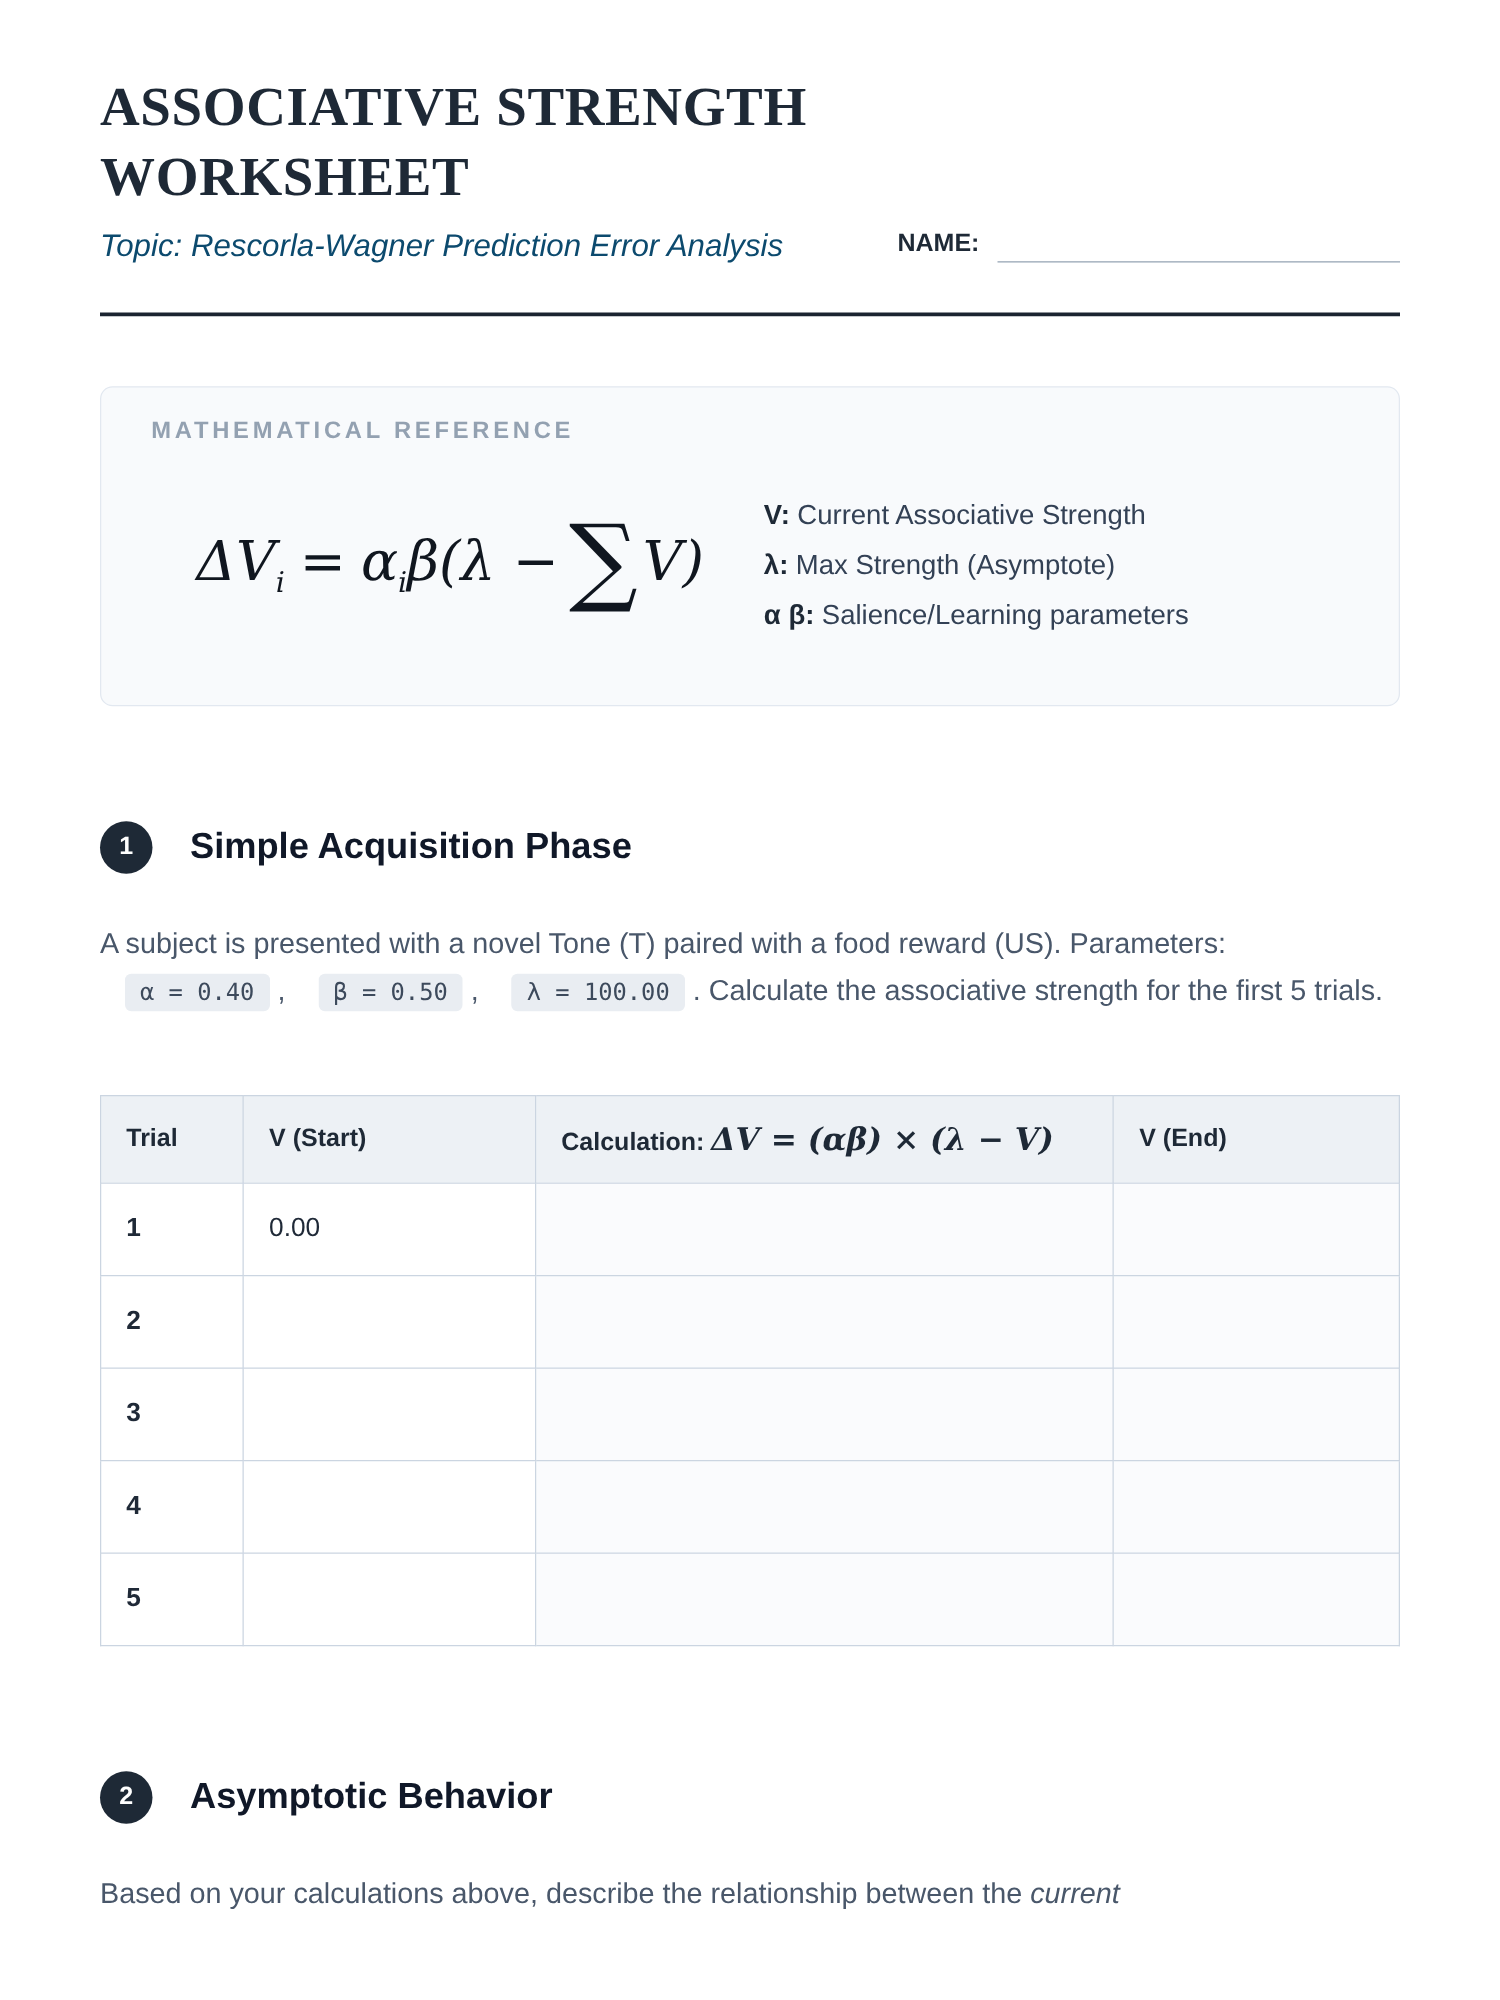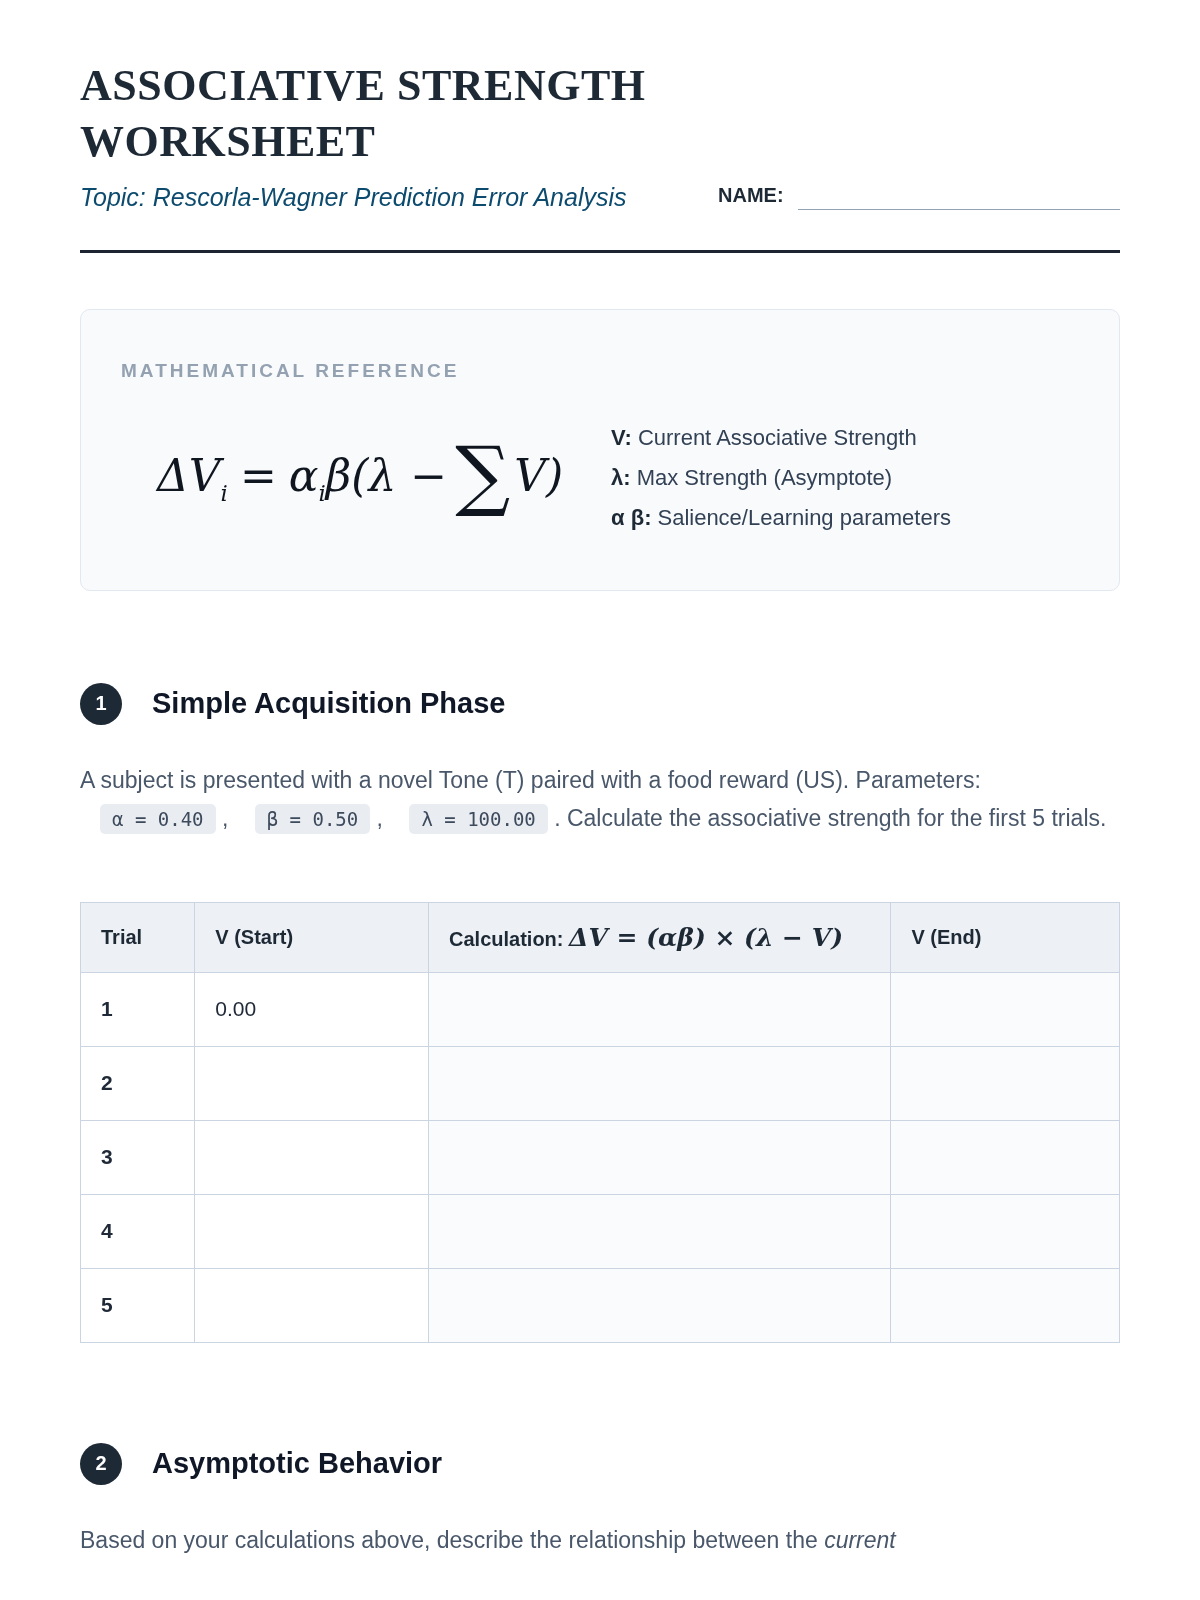--- a/index.html
+++ b/index.html
@@ -56,21 +56,21 @@
     border-top: 3px solid #1b2430;
     margin-top: 38px;
   }
 
   
   .ref-box {
     margin-top: 56px;
     background: #f8fafc;
     border: 1px solid #e2e8f0;
     border-radius: 10px;
-    padding: 50px 40px 52px 40px;
+    padding: 24px 40px 52px 40px;
   }
   .ref-heading {
     font-size: 19px;
     font-weight: 700;
     letter-spacing: 3px;
     color: #93a1b1;
   }
   .ref-body {
     margin-top: 36px;
     display: flex;

